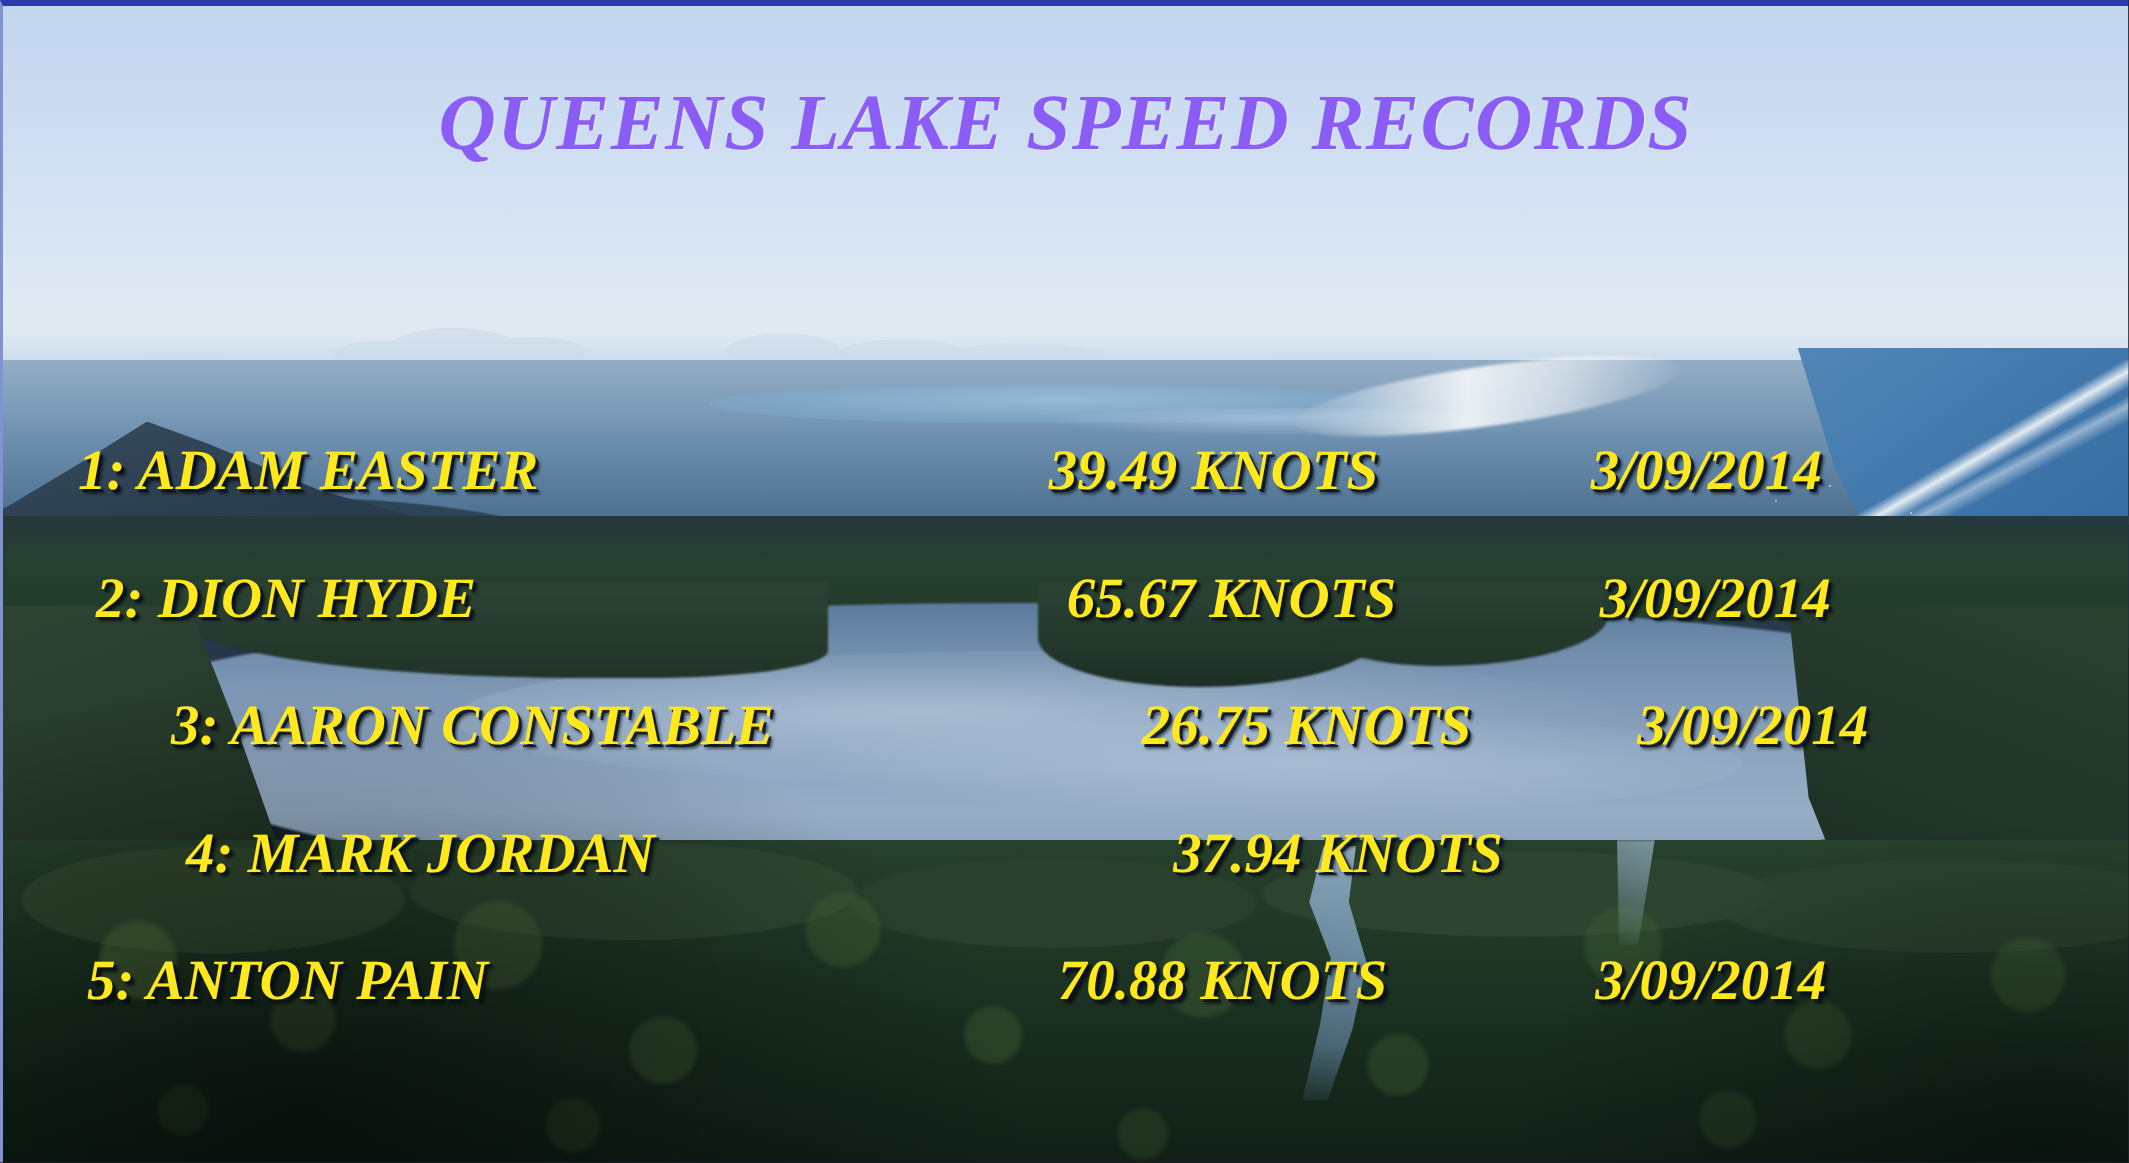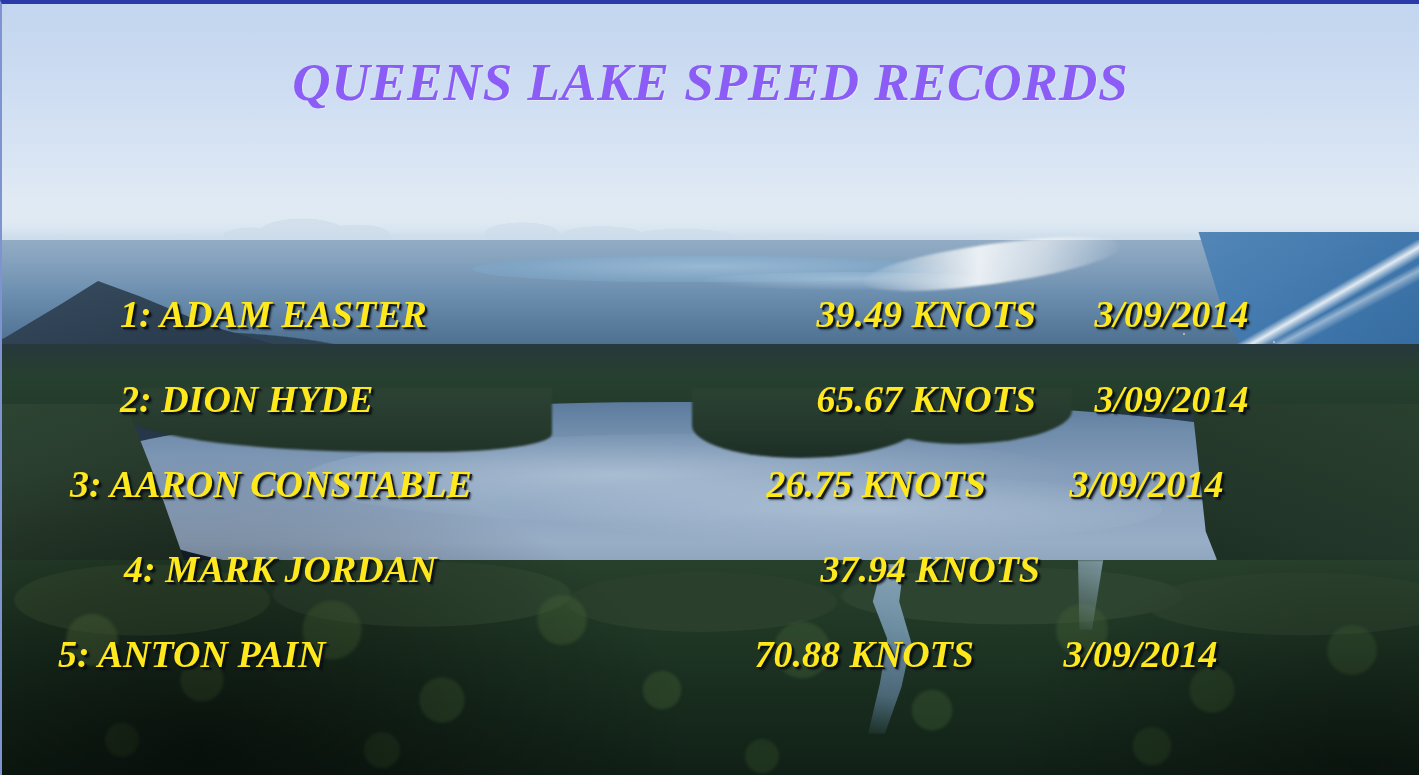--- a/index.html
+++ b/index.html
@@ -287,28 +287,28 @@
     font-size: 38px;
     font-weight: 700;
     font-style: italic;
     color: #ffe81c;
     text-shadow:
       2px 2px 0 rgba(8,16,32,.85),
       3px 3px 2px rgba(0,0,0,.55);
     white-space: nowrap;
   }
   .col-name  { flex: 0 0 598px; }
-  .col-speed { flex: 0 0 auto; width: 318px; text-align: right; }
+  .col-speed { flex: 0 0 auto; width: 318px; text-align: center; }
   .col-date  { flex: 1 1 auto; text-align: center; }
 
   
-  .record-row:nth-child(1) { padding-left: 118px; }
-  .record-row:nth-child(2) { padding-left: 118px; }
-  .record-row:nth-child(3) { padding-left: 68px; }
-  .record-row:nth-child(4) { padding-left: 122px; }
+  .record-row:nth-child(1) { padding-left: 50px; }
+  .record-row:nth-child(2) { padding-left: 62px; }
+  .record-row:nth-child(3) { padding-left: 112px; }
+  .record-row:nth-child(4) { padding-left: 122px; gap: 11px; }
   .record-row:nth-child(5) { padding-left: 56px; }
 </style>
 </head>
 <body>
 
 <div id="poster">
 
   <div class="layer sky"></div>
   <div class="layer ridge-far"></div>
   <div class="layer haze"></div>

